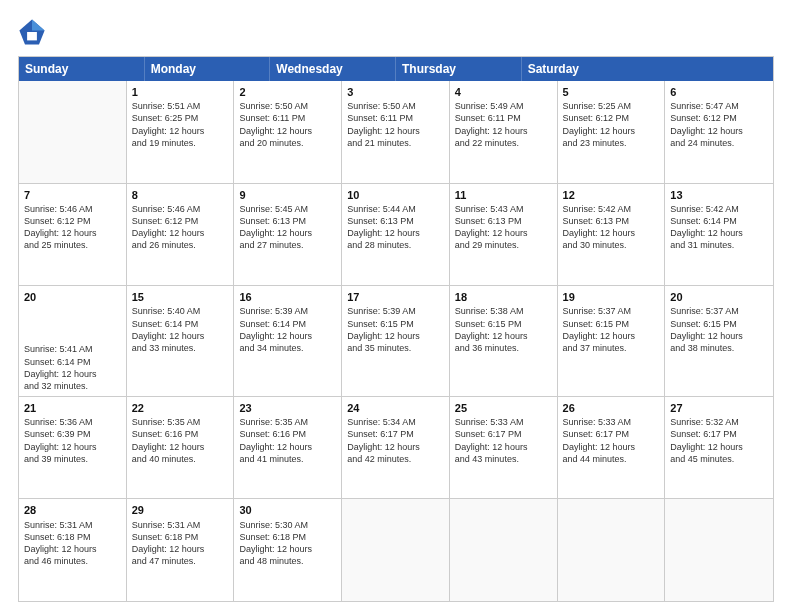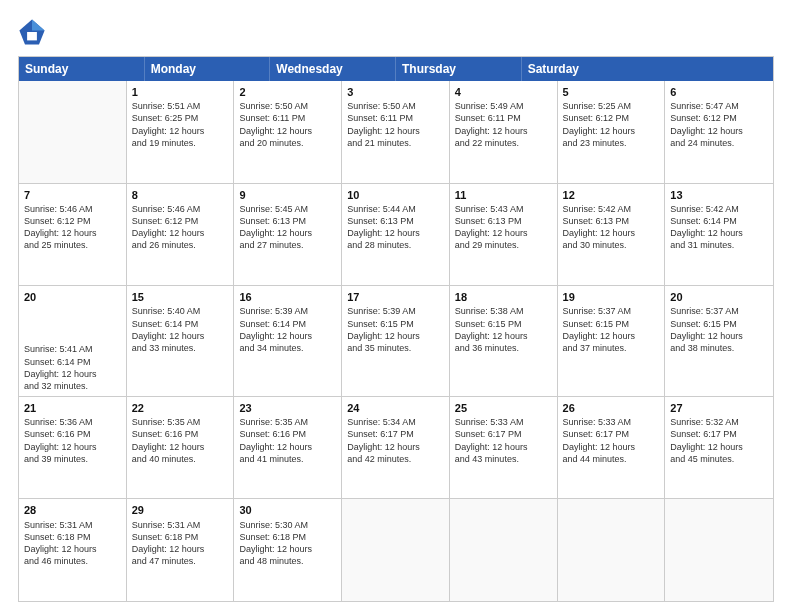--- a/index.html
+++ b/index.html
@@ -284,21 +284,21 @@
             <div class="day-info" style="white-space: pre-line;">Sunrise: 5:37 AM
 Sunset: 6:15 PM
 Daylight: 12 hours
 and 38 minutes.</div>
           </div>
         </div>
         <div class="cal-row">
           <div class="cal-cell">
             <span class="day-num">21</span>
             <div class="day-info" style="white-space: pre-line;">Sunrise: 5:36 AM
-Sunset: 6:16 PM
+Sunset: 6:39 PM
 Daylight: 12 hours
 and 39 minutes.</div>
           </div>
           <div class="cal-cell">
             <span class="day-num">22</span>
             <div class="day-info" style="white-space: pre-line;">Sunrise: 5:35 AM
 Sunset: 6:16 PM
 Daylight: 12 hours
 and 40 minutes.</div>
           </div>

